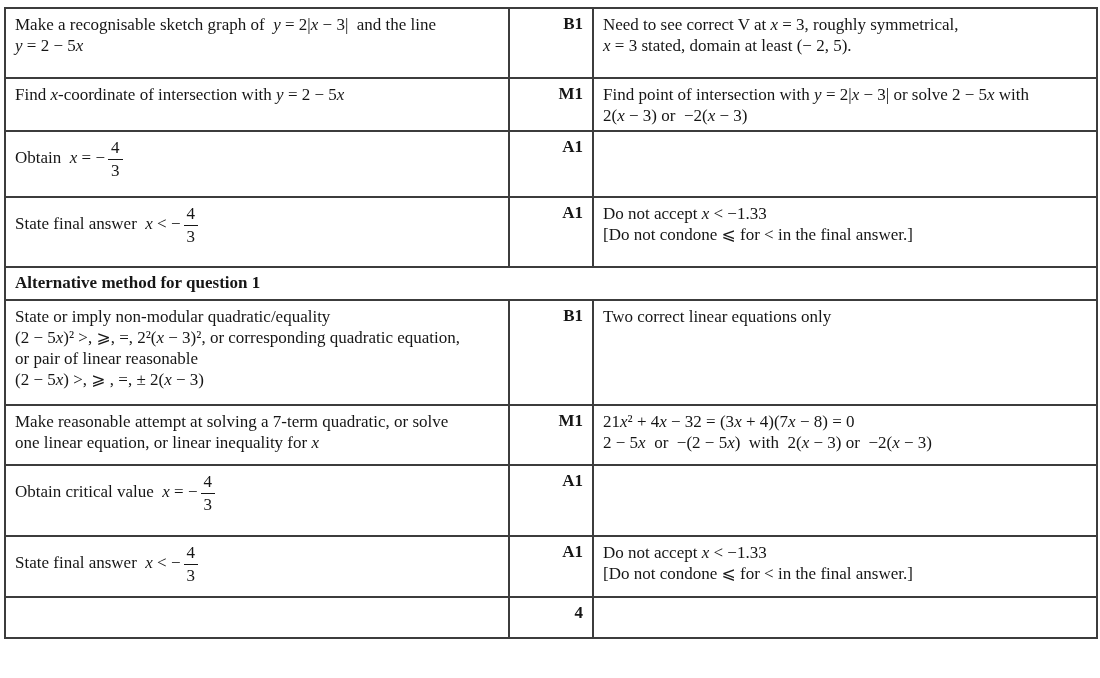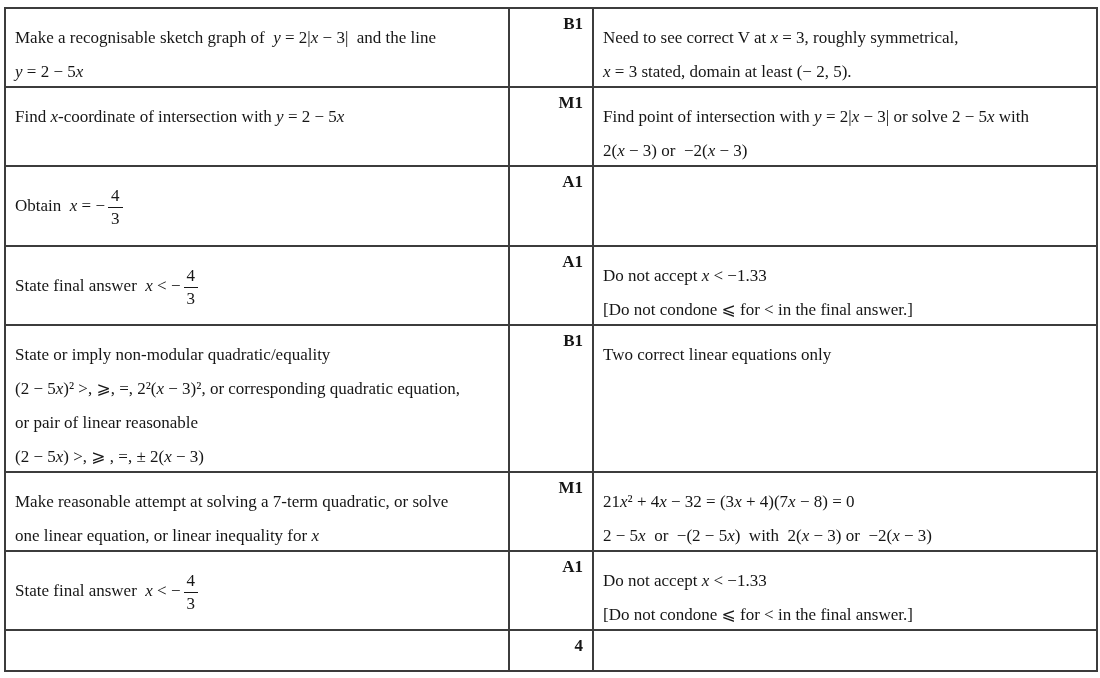--- a/index.html
+++ b/index.html
@@ -30,21 +30,20 @@
     padding: 5px 9px 4px 9px;
     font-size: 17px;
   }
   col.c-desc  { width: 504px; }
   col.c-mark  { width: 84px; }
   col.c-guid  { width: 504px; }
 
   .line {
     line-height: 21px;
     white-space: pre-wrap;
-    margin-top: 13px;
   }
   td.mark-cell {
     font-weight: bold;
     text-align: right;
     padding-left: 2px;
     padding-right: 2px;
   }
   td.section-cell {
     font-weight: bold;
     padding-top: 7px;
@@ -98,36 +97,39 @@
         <tr style="height: 50px;">
           <td>
             <div class="line">Find <i>x</i>-coordinate of intersection with <i>y</i> = 2 − 5<i>x</i></div>
           </td>
           <td class="mark-cell"><span>M1</span></td>
           <td>
             <div class="line">Find point of intersection with <i>y</i> = 2|<i>x</i> − 3| or solve 2 − 5<i>x</i> with</div>
             <div class="line">2(<i>x</i> − 3) or  −2(<i>x</i> − 3)</div>
           </td>
         </tr>
-        <tr style="height: 80px; padding-left: 40px;">
+        <tr style="height: 66px; padding-left: 40px;">
           <td>
             <div class="line">Obtain  <i>x</i> = −<span class="frac"><span class="num">4</span><span class="den">3</span></span></div>
           </td>
           <td class="mark-cell"><span>A1</span></td>
           <td></td>
         </tr>
         <tr style="height: 70px;">
           <td>
             <div class="line">State final answer  <i>x</i> &lt; −<span class="frac"><span class="num">4</span><span class="den">3</span></span></div>
           </td>
           <td class="mark-cell"><span>A1</span></td>
           <td>
             <div class="line">Do not accept <i>x</i> &lt; −1.33</div>
             <div class="line">[Do not condone ⩽ for &lt; in the final answer.]</div>
           </td>
+        </tr>
+        <tr style="height: 33px;">
+          <td colspan="3" class="section-cell">Alternative method for question 1</td>
         </tr>
         <tr style="height: 105px;">
           <td>
             <div class="line">State or imply non-modular quadratic/equality</div>
             <div class="line">(2 − 5<i>x</i>)² &gt;, ⩾, =, 2²(<i>x</i> − 3)², or corresponding quadratic equation,</div>
             <div class="line">or pair of linear reasonable</div>
             <div class="line">(2 − 5<i>x</i>) &gt;, ⩾ , =, ± 2(<i>x</i> − 3)</div>
           </td>
           <td class="mark-cell"><span>B1</span></td>
           <td>
@@ -138,20 +140,27 @@
           <td>
             <div class="line">Make reasonable attempt at solving a 7-term quadratic, or solve</div>
             <div class="line">one linear equation, or linear inequality for <i>x</i></div>
           </td>
           <td class="mark-cell"><span>M1</span></td>
           <td>
             <div class="line">21<i>x</i>² + 4<i>x</i> − 32 = (3<i>x</i> + 4)(7<i>x</i> − 8) = 0</div>
             <div class="line">2 − 5<i>x</i>  or  −(2 − 5<i>x</i>)  with  2(<i>x</i> − 3) or  −2(<i>x</i> − 3)</div>
           </td>
         </tr>
+        <tr style="height: 71px;">
+          <td>
+            <div class="line">Obtain critical value  <i>x</i> = −<span class="frac"><span class="num">4</span><span class="den">3</span></span></div>
+          </td>
+          <td class="mark-cell"><span>A1</span></td>
+          <td></td>
+        </tr>
         <tr style="height: 61px;">
           <td>
             <div class="line">State final answer  <i>x</i> &lt; −<span class="frac"><span class="num">4</span><span class="den">3</span></span></div>
           </td>
           <td class="mark-cell"><span>A1</span></td>
           <td>
             <div class="line">Do not accept <i>x</i> &lt; −1.33</div>
             <div class="line">[Do not condone ⩽ for &lt; in the final answer.]</div>
           </td>
         </tr>

